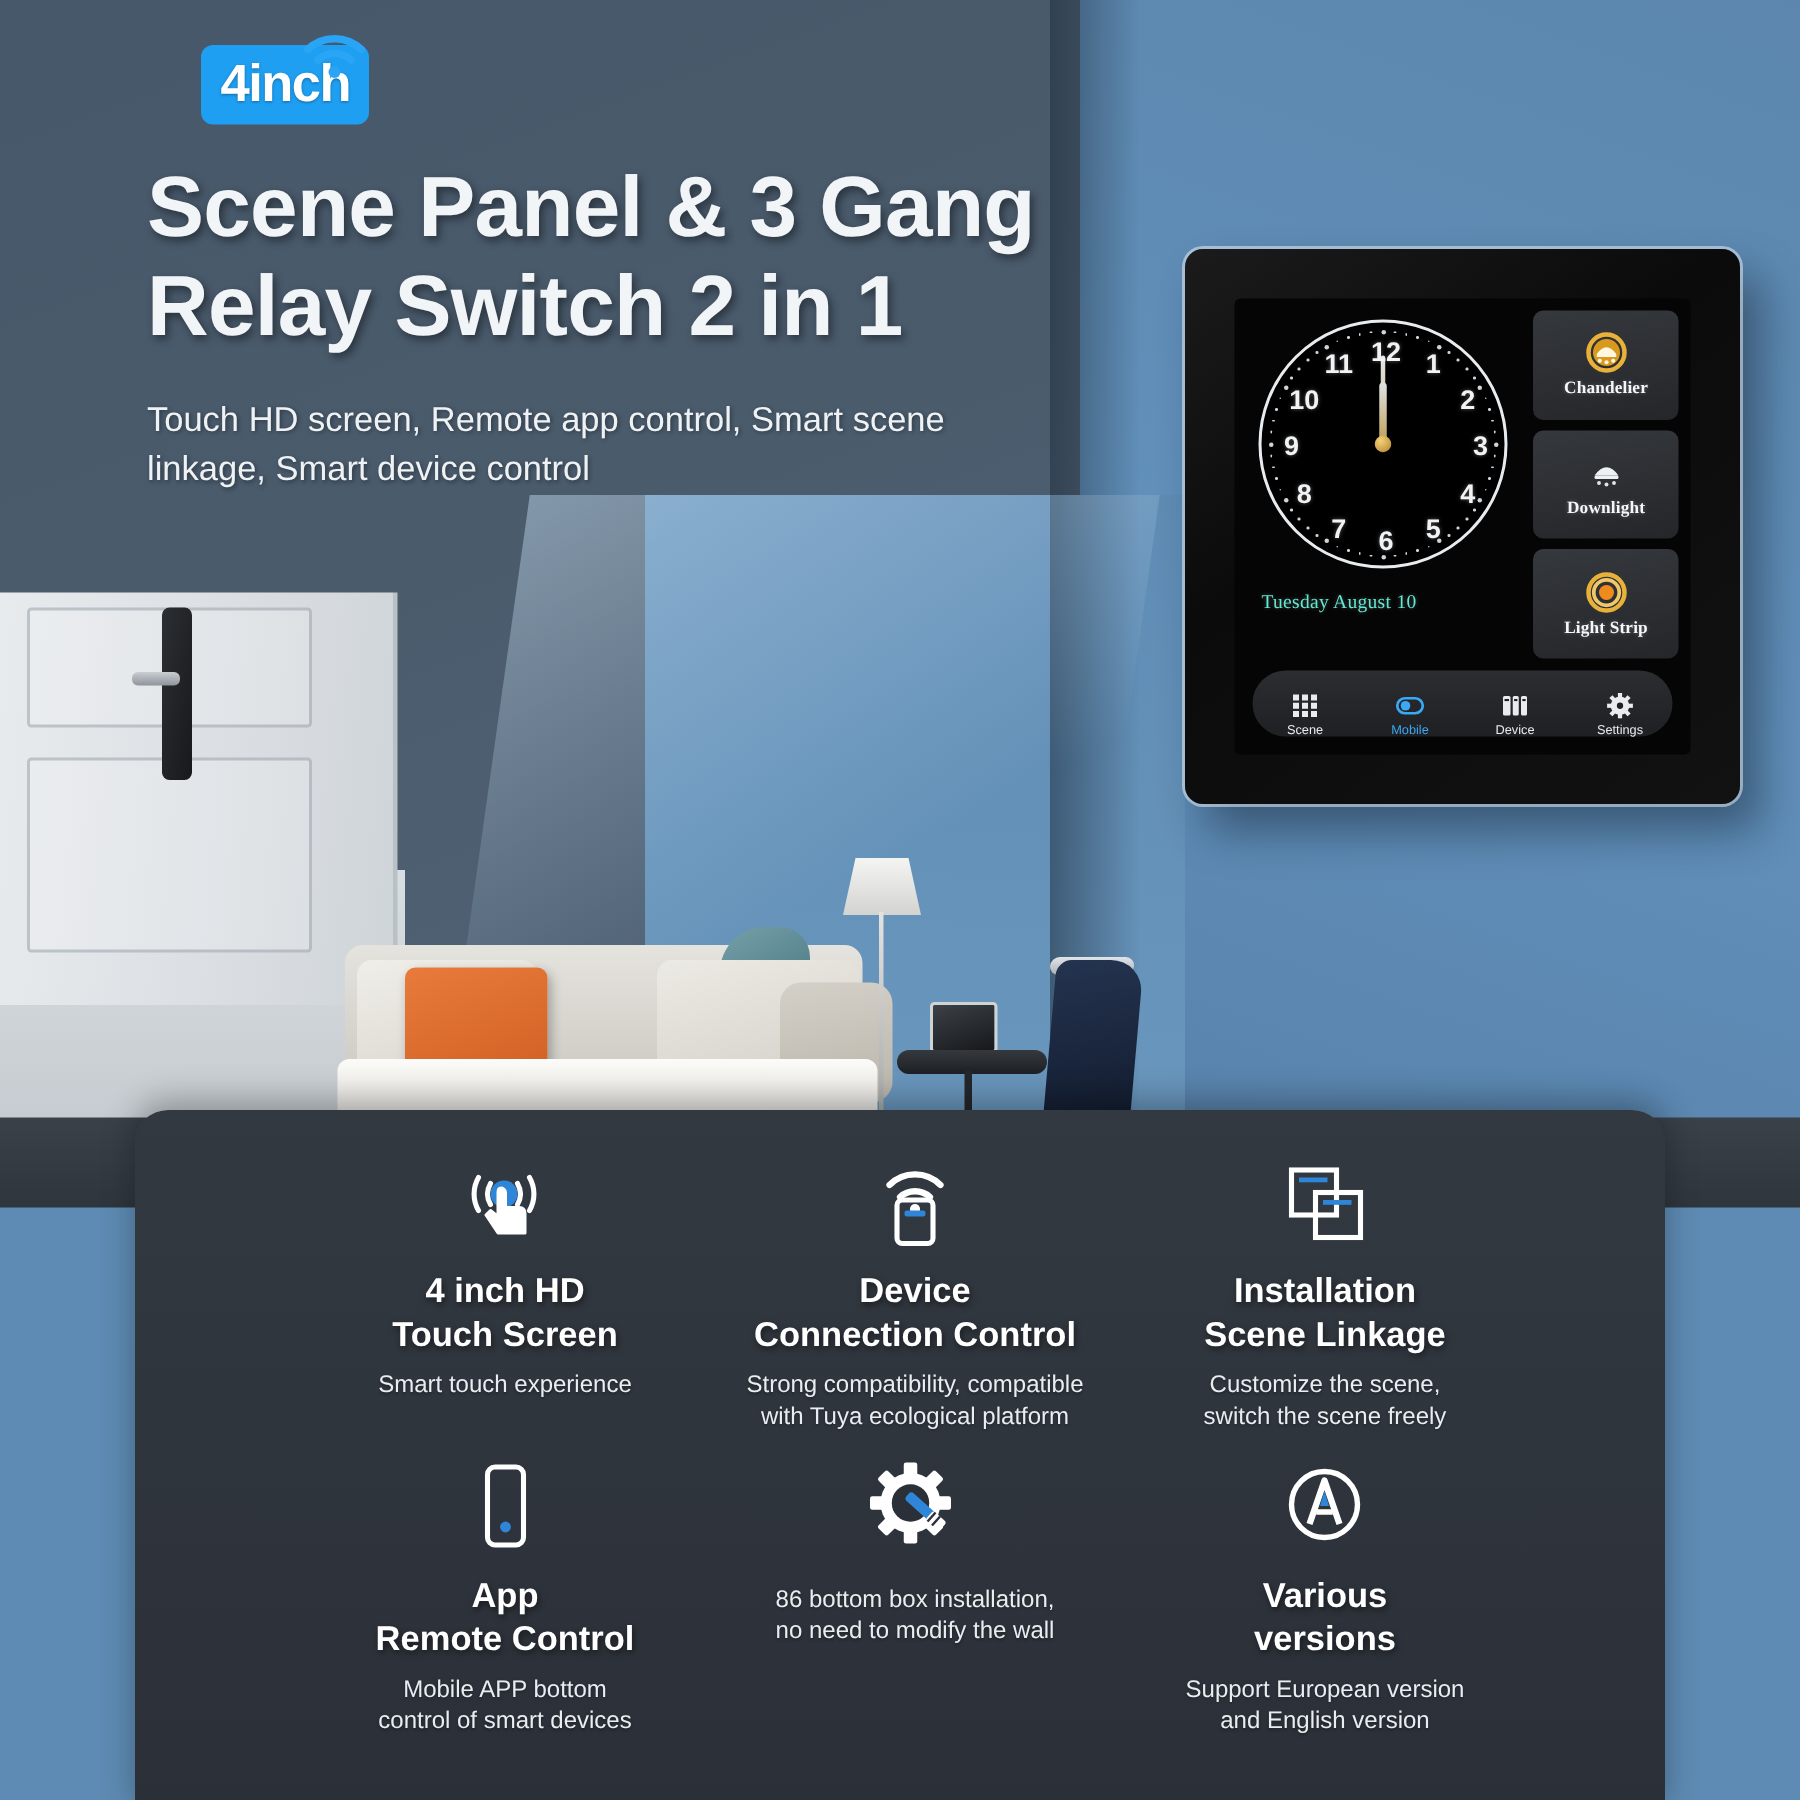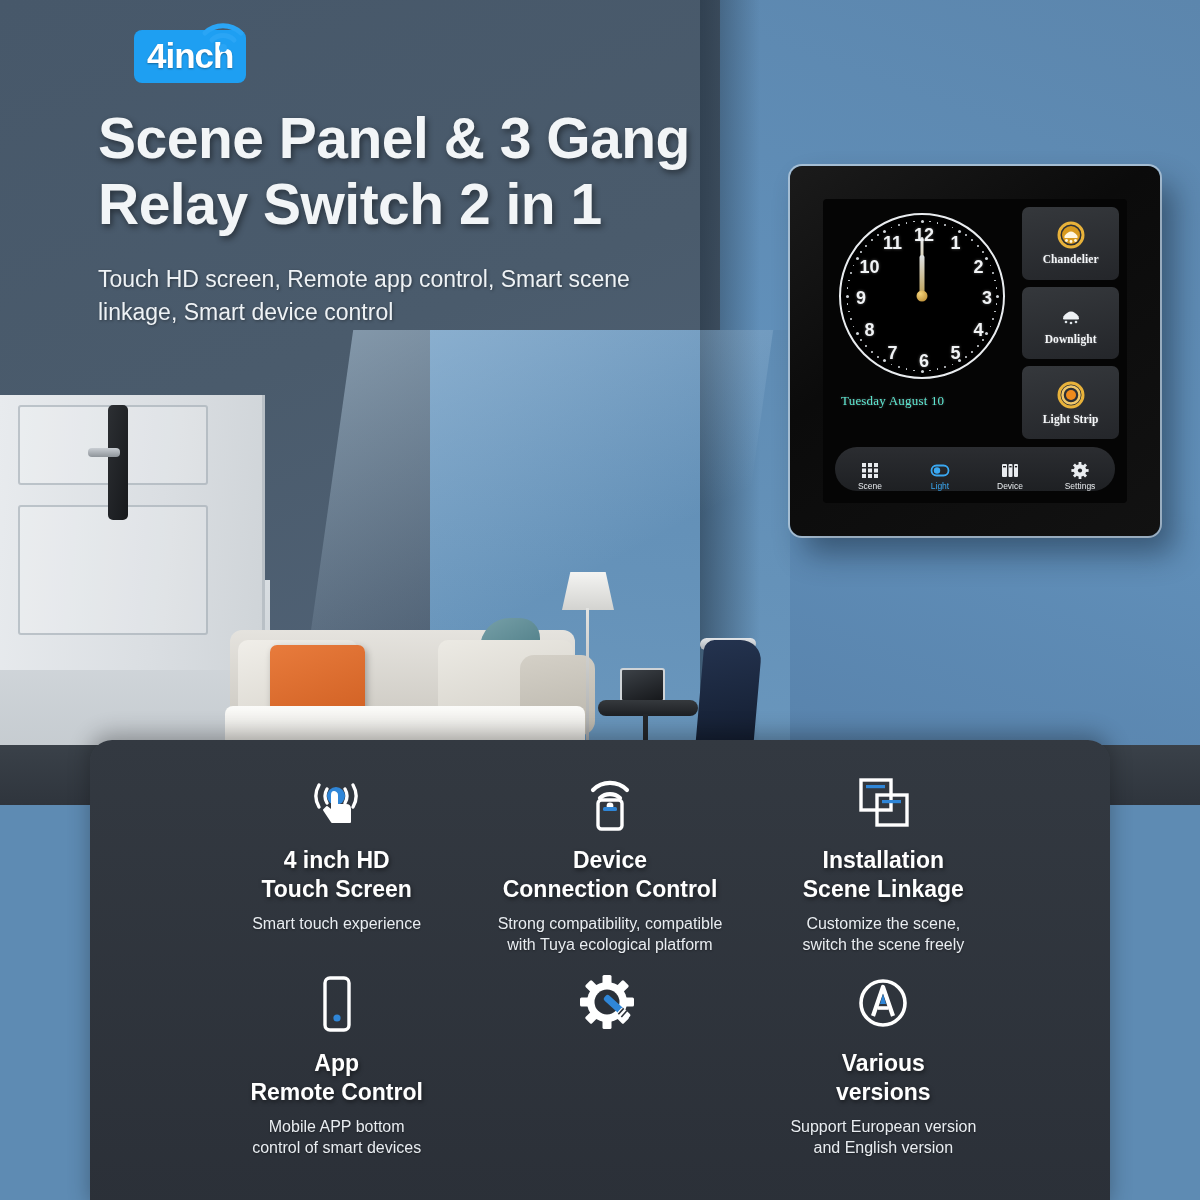--- a/index.html
+++ b/index.html
@@ -453,21 +453,21 @@
           <div class="nav-label">Scene</div>
         </div>
 
         <div class="nav-item active">
           <div class="nav-icon">
             <svg viewBox="0 0 20 17" width="20" height="17">
               <rect x="1.5" y="3.5" width="17" height="10" rx="5" fill="none" stroke="#3aa8f2" stroke-width="1.8"></rect>
               <circle cx="7" cy="8.5" r="3.2" fill="#3aa8f2"></circle>
             </svg>
           </div>
-          <div class="nav-label">Light</div>
+          <div class="nav-label">Mobile</div>
         </div>
 
         <div class="nav-item">
           <div class="nav-icon">
             <svg viewBox="0 0 20 17" width="20" height="17">
               <g fill="#e9ecef">
                 <rect x="2" y="2" width="5" height="13" rx="1"></rect>
                 <rect x="8.5" y="2" width="4" height="13" rx="1"></rect>
                 <rect x="14" y="2" width="4" height="13" rx="1"></rect>
               </g>
@@ -607,20 +607,24 @@
             </g>
             <circle cx="33" cy="32" r="12.5" fill="#2b3038"></circle>
             <rect x="28" y="28" width="24" height="7" rx="2.5" fill="#2f86d8" transform="rotate(42 36 33)"></rect>
             <rect x="44" y="40" width="12" height="8" rx="2" fill="#ffffff" transform="rotate(42 50 44)"></rect>
             <g stroke="#2b3038" stroke-width="1.6" transform="rotate(42 50 44)">
               <line x1="46" y1="40" x2="46" y2="48"></line>
               <line x1="50" y1="40" x2="50" y2="48"></line>
             </g>
           </svg>
         </div>
+        <div class="f-desc">
+          <div>86 bottom box installation,</div>
+          <div>no need to modify the wall</div>
+        </div>
       </div>
 
       <div class="feature">
         <div class="f-icon">
           <svg viewBox="0 0 72 72" width="72" height="72">
             <circle cx="36" cy="33" r="22" fill="none" stroke="#ffffff" stroke-width="3.6"></circle>
             <path d="M26 46 L36 17 L46 46" fill="none" stroke="#ffffff" stroke-width="4.2" stroke-linejoin="round"></path>
             <path d="M30.5 38 h11" stroke="#ffffff" stroke-width="3.6"></path>
             <path d="M33 34 L36 24 L39 34 Z" fill="#2f86d8"></path>
           </svg>

